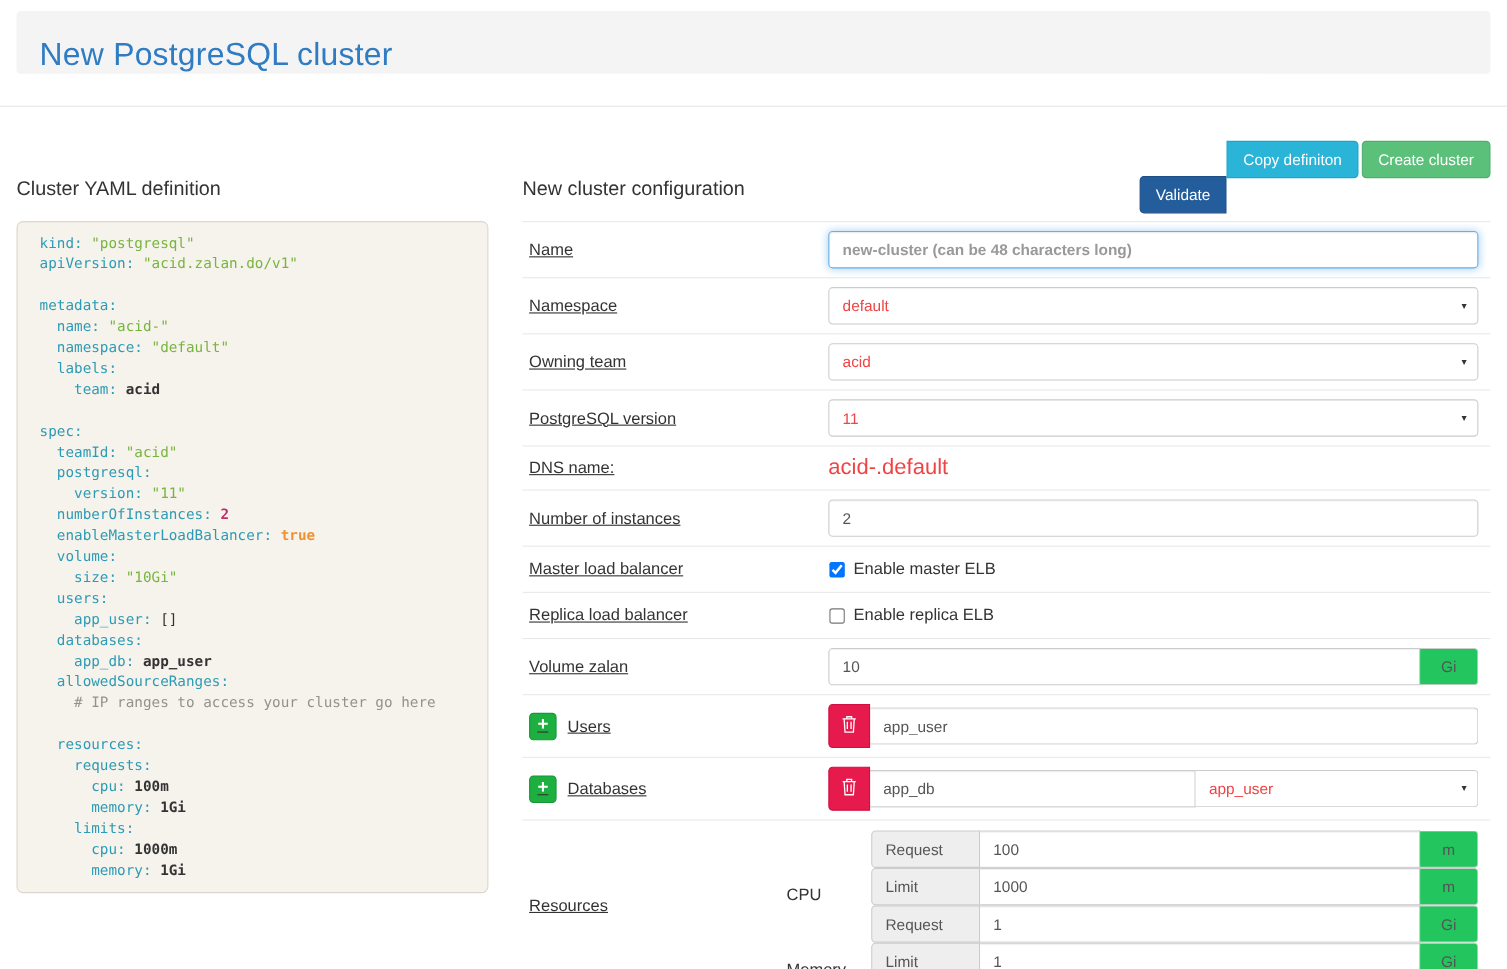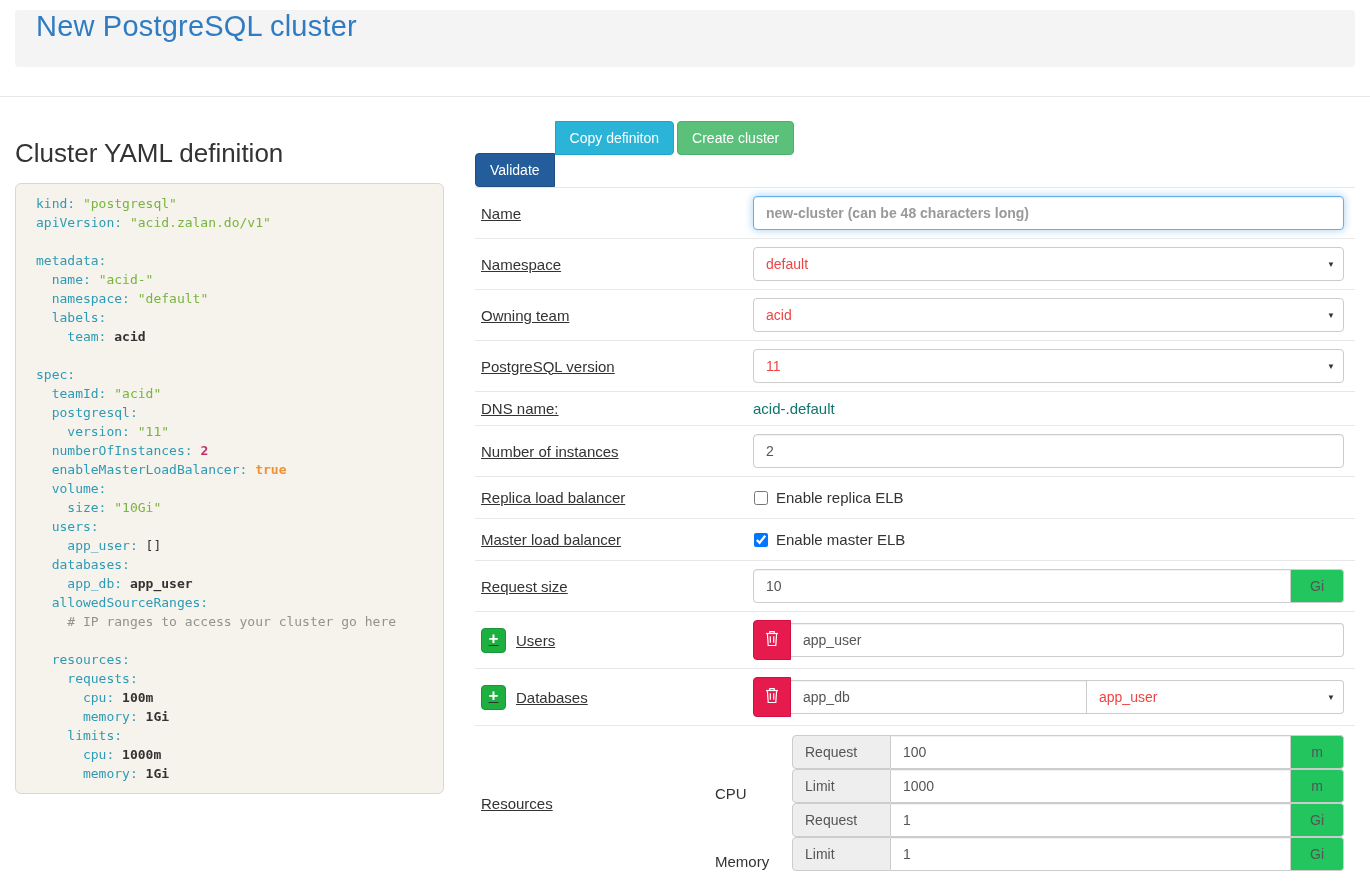--- a/index.html
+++ b/index.html
@@ -19,33 +19,33 @@
   *{box-sizing:border-box;}
   html,body{margin:0;padding:0;}
   body{
     width:1370px;height:881px;overflow:hidden;
     background:#fff;color:#333;
     font-family:"Liberation Sans", sans-serif;
   }
   
   .header-bar{
     margin:10px 15px 0;height:57px;background:#f4f4f4;border-radius:4px;
-    display:flex;align-items:flex-start;padding:0 21px;
+    display:flex;align-items:flex-end;padding:0 21px;
   }
   .header-bar h1{
     margin:0;font-size:29px;font-weight:400;color:var(--title-blue);
     letter-spacing:.2px;
   }
   .page-divider{border:none;border-top:1px solid #e6e6e6;margin:29px 0 0;}
   
   .content{display:flex;padding:0 15px;}
   .left-col{width:429px;margin-right:31px;flex:0 0 429px;}
   .right-col{flex:1;min-width:0;}
   h2.section-heading{
-    margin:38px 0 12px;font-size:26px;font-weight:400;color:#333;line-height:36px;
+    margin:56px 0 12px;font-size:18px;font-weight:400;color:#333;line-height:36px;
   }
   
   pre.yaml{
     margin:0;background:#f6f2ec;border:1px solid #ddd6cc;border-radius:6px;
     padding:10px 20px;font-family:"DejaVu Sans Mono", monospace;
     font-size:13px;line-height:19px;color:#333;overflow:hidden;
   }
   .yline{white-space:pre;min-height:19px;}
   .tok-k{color:var(--yaml-key);}
   .tok-s{color:var(--yaml-string);}
@@ -82,21 +82,21 @@
   .tselect{
     appearance:none;-webkit-appearance:none;-moz-appearance:none;
     height:34px;width:100%;border:1px solid #ccc;border-radius:4px;background:#fff;
     padding:6px 12px;font-size:14px;color:#ef4444;font-family:"Liberation Sans", sans-serif;
   }
   .sel .arrow{
     position:absolute;right:9px;top:50%;transform:translateY(-50%);
     font-size:8px;color:#333;pointer-events:none;
   }
   .frow-static{padding:8px 0;}
-  .static-value{font-size:15px;color:#0f766e;}
+  .static-value{font-size:20px;color:#ef4444;}
   .frow-check{padding:12px 0;}
   .cb{display:flex;align-items:center;font-size:15px;color:#333;cursor:pointer;}
   .cb input{width:14px;height:14px;margin:0 8px 0 1px;}
   
   .igroup{display:flex;width:100%;align-items:center;}
   .ig-first{border-radius:4px 0 0 4px;}
   .addon{
     flex:0 0 53px;height:34px;background:#22c55e;border:1px solid #ccc;border-left:none;
     display:flex;align-items:center;justify-content:center;font-size:14px;color:#555;
     border-radius:0 4px 4px 0;
@@ -138,20 +138,21 @@
 
 <div class="content">
 
   <div class="left-col">
     <h2 class="section-heading">Cluster YAML definition</h2>
     <pre class="yaml" id="yaml-block"><div class="yline"><span class="tok-k">kind:</span><span class="tok-p"> </span><span class="tok-s">"postgresql"</span></div><div class="yline"><span class="tok-k">apiVersion:</span><span class="tok-p"> </span><span class="tok-s">"acid.zalan.do/v1"</span></div><div class="yline">&nbsp;</div><div class="yline"><span class="tok-k">metadata:</span></div><div class="yline"><span class="tok-p">  </span><span class="tok-k">name:</span><span class="tok-p"> </span><span class="tok-s">"acid-"</span></div><div class="yline"><span class="tok-p">  </span><span class="tok-k">namespace:</span><span class="tok-p"> </span><span class="tok-s">"default"</span></div><div class="yline"><span class="tok-p">  </span><span class="tok-k">labels:</span></div><div class="yline"><span class="tok-p">    </span><span class="tok-k">team:</span><span class="tok-p"> </span><span class="tok-v">acid</span></div><div class="yline">&nbsp;</div><div class="yline"><span class="tok-k">spec:</span></div><div class="yline"><span class="tok-p">  </span><span class="tok-k">teamId:</span><span class="tok-p"> </span><span class="tok-s">"acid"</span></div><div class="yline"><span class="tok-p">  </span><span class="tok-k">postgresql:</span></div><div class="yline"><span class="tok-p">    </span><span class="tok-k">version:</span><span class="tok-p"> </span><span class="tok-s">"11"</span></div><div class="yline"><span class="tok-p">  </span><span class="tok-k">numberOfInstances:</span><span class="tok-p"> </span><span class="tok-n">2</span></div><div class="yline"><span class="tok-p">  </span><span class="tok-k">enableMasterLoadBalancer:</span><span class="tok-p"> </span><span class="tok-b">true</span></div><div class="yline"><span class="tok-p">  </span><span class="tok-k">volume:</span></div><div class="yline"><span class="tok-p">    </span><span class="tok-k">size:</span><span class="tok-p"> </span><span class="tok-s">"10Gi"</span></div><div class="yline"><span class="tok-p">  </span><span class="tok-k">users:</span></div><div class="yline"><span class="tok-p">    </span><span class="tok-k">app_user:</span><span class="tok-p"> []</span></div><div class="yline"><span class="tok-p">  </span><span class="tok-k">databases:</span></div><div class="yline"><span class="tok-p">    </span><span class="tok-k">app_db:</span><span class="tok-p"> </span><span class="tok-v">app_user</span></div><div class="yline"><span class="tok-p">  </span><span class="tok-k">allowedSourceRanges:</span></div><div class="yline"><span class="tok-p">    </span><span class="tok-c"># IP ranges to access your cluster go here</span></div><div class="yline">&nbsp;</div><div class="yline"><span class="tok-p">  </span><span class="tok-k">resources:</span></div><div class="yline"><span class="tok-p">    </span><span class="tok-k">requests:</span></div><div class="yline"><span class="tok-p">      </span><span class="tok-k">cpu:</span><span class="tok-p"> </span><span class="tok-v">100m</span></div><div class="yline"><span class="tok-p">      </span><span class="tok-k">memory:</span><span class="tok-p"> </span><span class="tok-v">1Gi</span></div><div class="yline"><span class="tok-p">    </span><span class="tok-k">limits:</span></div><div class="yline"><span class="tok-p">      </span><span class="tok-k">cpu:</span><span class="tok-p"> </span><span class="tok-v">1000m</span></div><div class="yline"><span class="tok-p">      </span><span class="tok-k">memory:</span><span class="tok-p"> </span><span class="tok-v">1Gi</span></div></pre>
   </div>
 
   <div class="right-col">
     <div class="right-header">
+      <h2 class="section-heading">New cluster configuration</h2>
       <div class="btn-group">
         <button class="btn btn-validate">Validate</button>
         <button class="btn btn-copy">Copy definiton</button>
         <button class="btn btn-create">Create cluster</button>
       </div>
     </div>
 
     <div class="frow">
       <div class="flabel">Name</div>
       <div class="ffield">
@@ -203,41 +204,41 @@
     </div>
 
     <div class="frow">
       <div class="flabel">Number of instances</div>
       <div class="ffield">
         <input class="tinput" type="text" value="2" style="">
       </div>
     </div>
 
     <div class="frow frow-check">
+      <div class="flabel">Master load balancer</div>
+      <div class="ffield">
+        <label class="cb">
+          <input type="checkbox" checked="true" style="">
+          <span>Enable master ELB</span>
+        </label>
+      </div>
+    </div>
+
+    <div class="frow frow-check">
       <div class="flabel">Replica load balancer</div>
       <div class="ffield">
         <label class="cb">
           <input type="checkbox" style="">
           <span>Enable replica ELB</span>
         </label>
       </div>
     </div>
 
-    <div class="frow frow-check">
-      <div class="flabel">Master load balancer</div>
-      <div class="ffield">
-        <label class="cb">
-          <input type="checkbox" checked="true" style="">
-          <span>Enable master ELB</span>
-        </label>
-      </div>
-    </div>
-
-    <div class="frow">
-      <div class="flabel">Request size</div>
+    <div class="frow">
+      <div class="flabel">Volume zalan</div>
       <div class="ffield">
         <div class="igroup">
           <input class="tinput ig-first" type="text" value="10" style="">
           <span class="addon">Gi</span>
         </div>
       </div>
     </div>
 
     <div class="frow">
       <div class="flabel">

